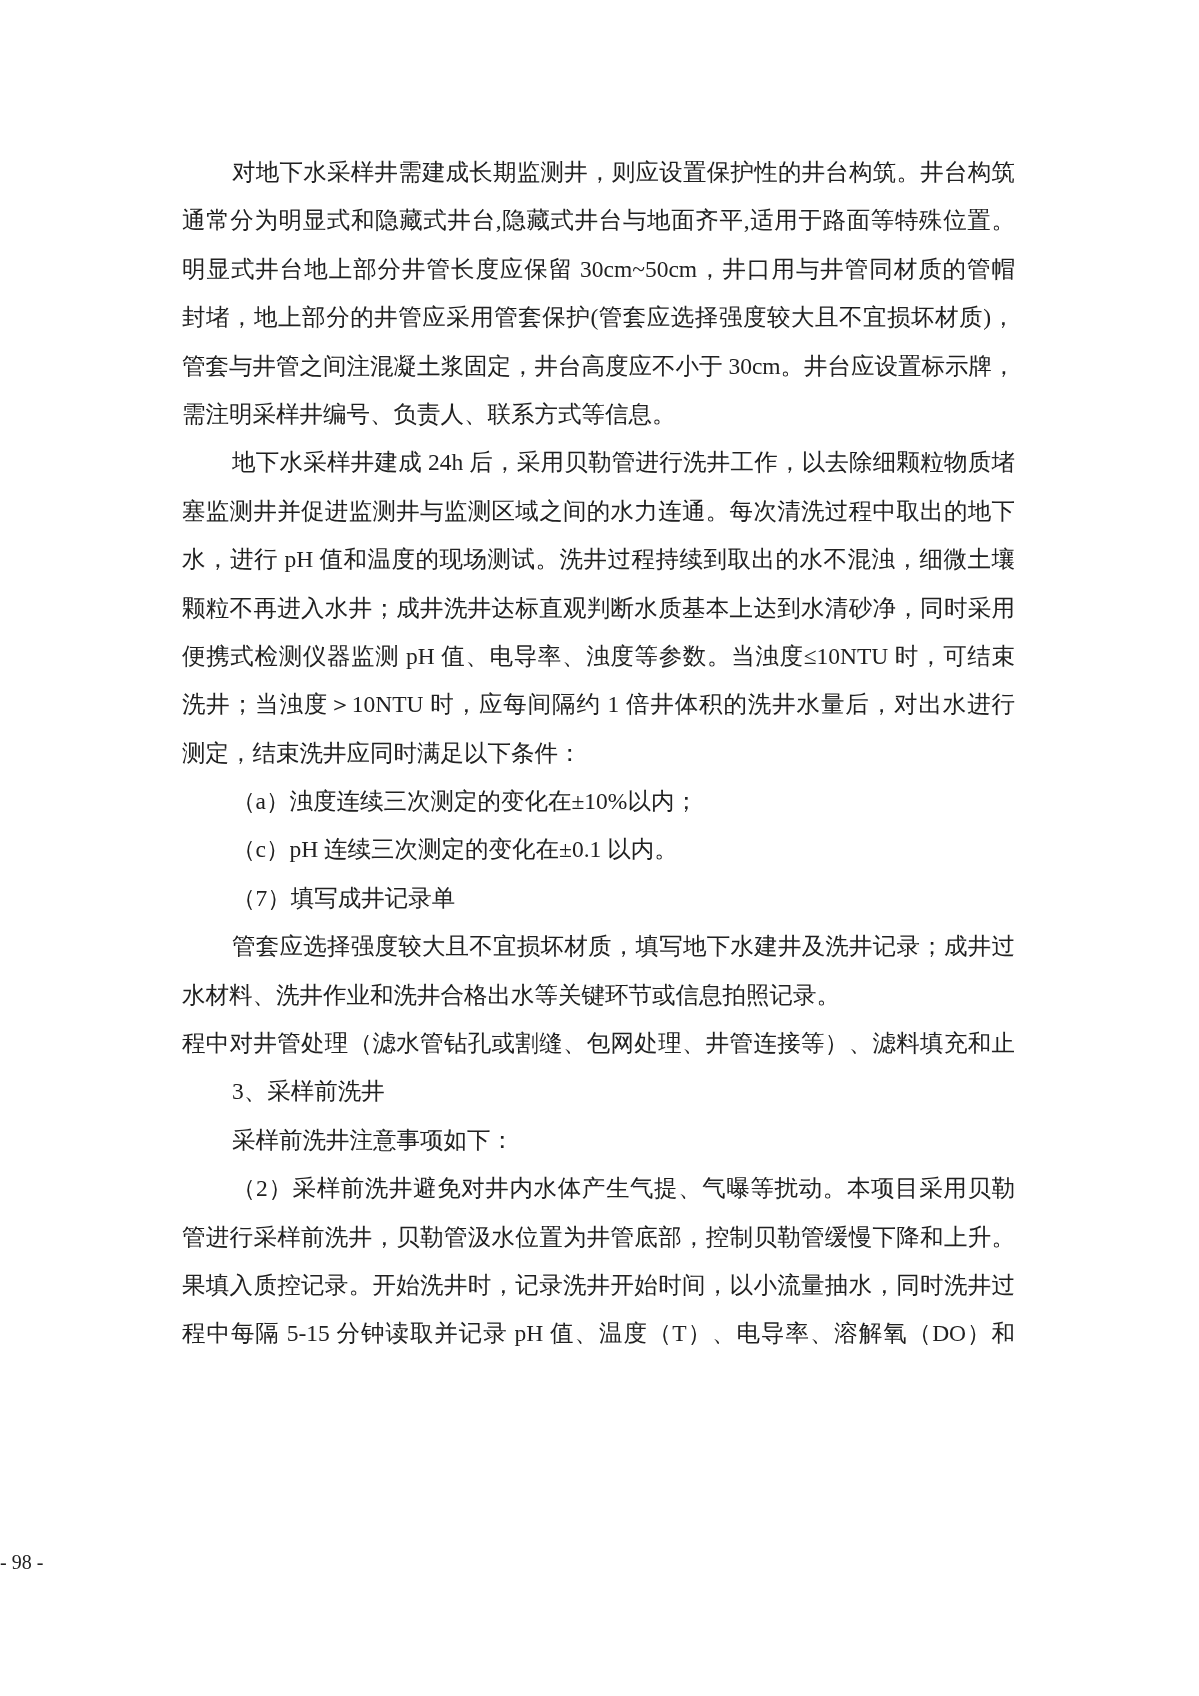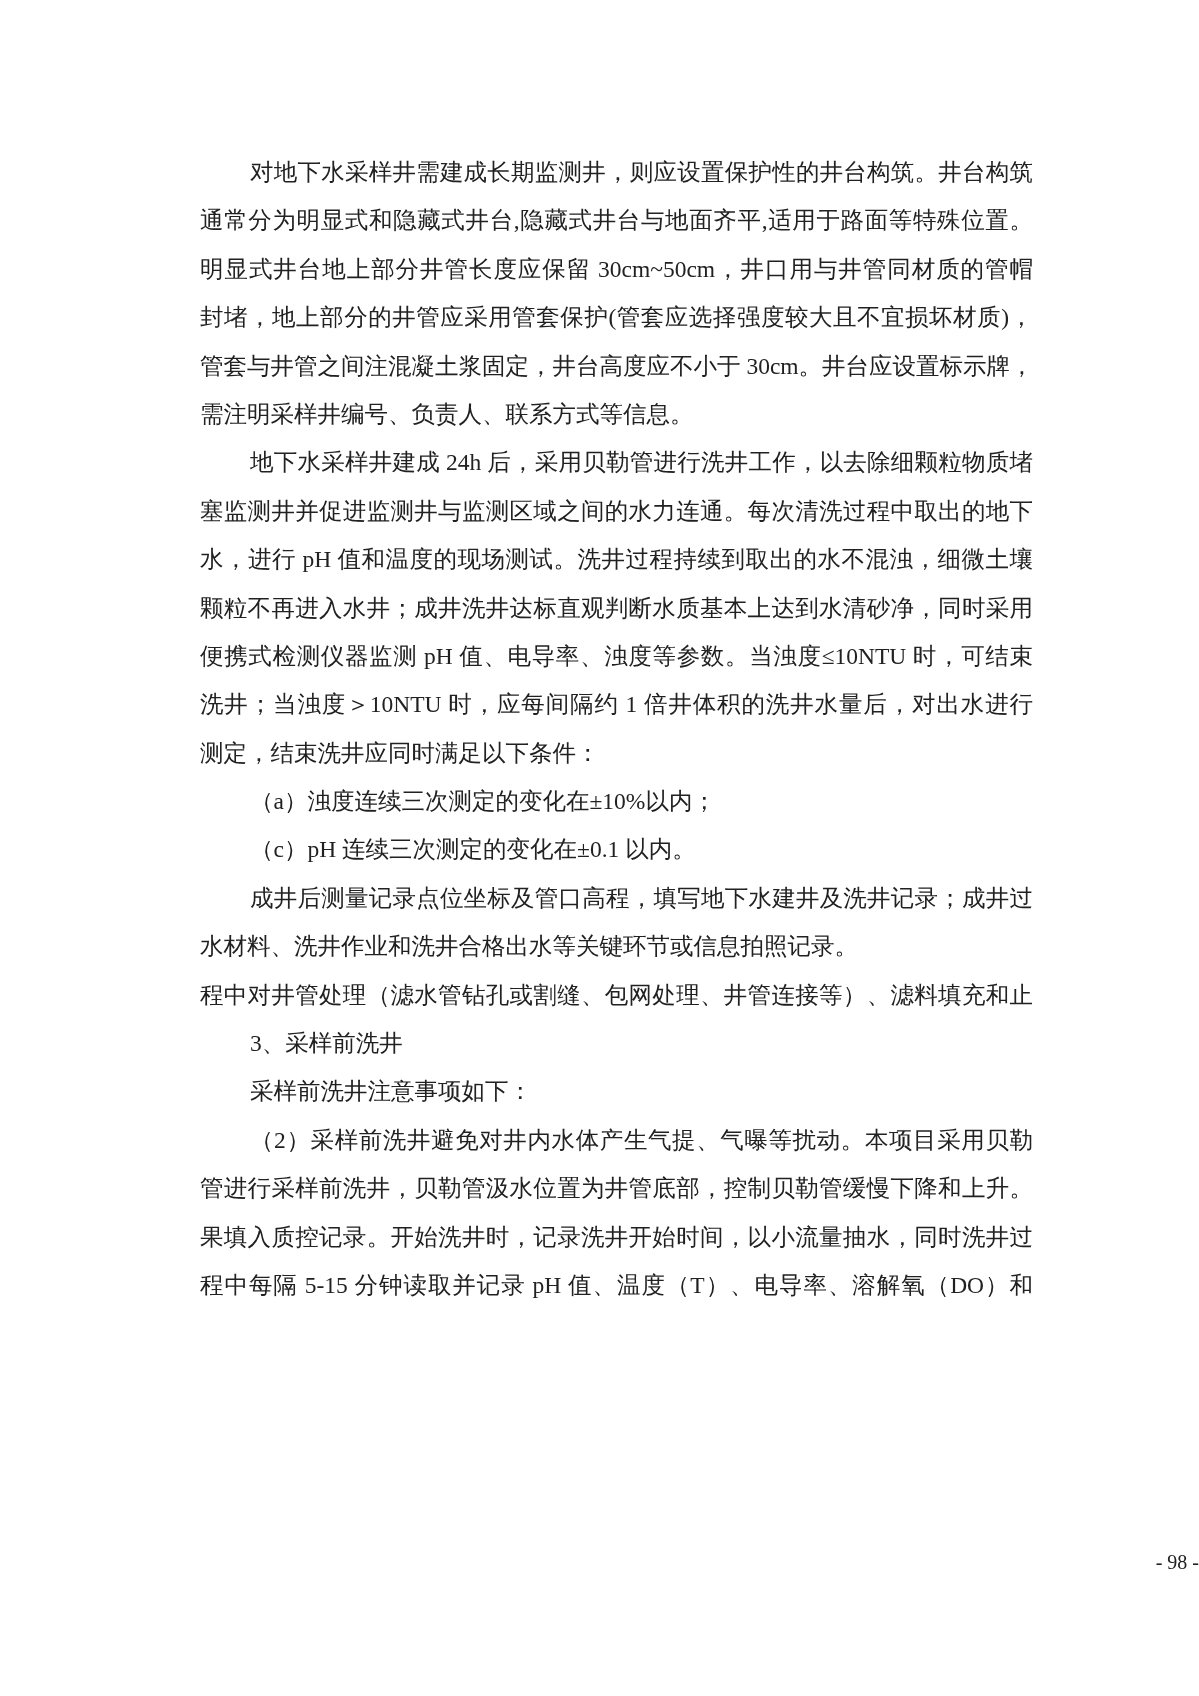--- a/index.html
+++ b/index.html
@@ -12,21 +12,21 @@
     position: relative;
     width: 1199px;
     height: 1696px;
     background: #ffffff;
     overflow: hidden;
     font-family: "Liberation Serif", "DejaVu Serif", serif;
     color: #212121;
   }
   .textblock {
     position: absolute;
-    left: 200px;
+    left: 182px;
     top: 148px;
     width: 833px;
     font-size: 23.5px;
   }
   .para {
     margin: 0;
     padding: 0;
   }
   .ln {
     height: 48.4px;
@@ -39,21 +39,21 @@
     text-align-last: justify;
   }
   .ind {
     text-indent: 50px;
   }
   .footer {
     position: absolute;
     left: 0;
     right: 0;
     top: 1549px;
-    text-align: right;
+    text-align: left;
     font-size: 20px;
     line-height: 26px;
     color: #212121;
   }
 </style>
 </head>
 <body>
 
 <div class="page">
   <div class="textblock">
@@ -80,23 +80,26 @@
 
     <div class="para">
       <div class="ln ind">（a）浊度连续三次测定的变化在±10%以内；</div>
     </div>
 
 
     <div class="para">
       <div class="ln ind">（c）pH 连续三次测定的变化在±0.1 以内。</div>
     </div>
 
+    <div class="para">
+      <div class="ln ind">（7）填写成井记录单</div>
+    </div>
 
     <div class="para">
-      <div class="ln j ind">成井后测量记录点位坐标及管口高程，填写地下水建井及洗井记录；成井过</div>
+      <div class="ln j ind">管套应选择强度较大且不宜损坏材质，填写地下水建井及洗井记录；成井过</div>
       <div class="ln">水材料、洗井作业和洗井合格出水等关键环节或信息拍照记录。</div>
       <div class="ln j">程中对井管处理（滤水管钻孔或割缝、包网处理、井管连接等）、滤料填充和止</div>
     </div>
 
     <div class="para">
       <div class="ln ind">3、采样前洗井</div>
     </div>
 
     <div class="para">
       <div class="ln ind">采样前洗井注意事项如下：</div>

